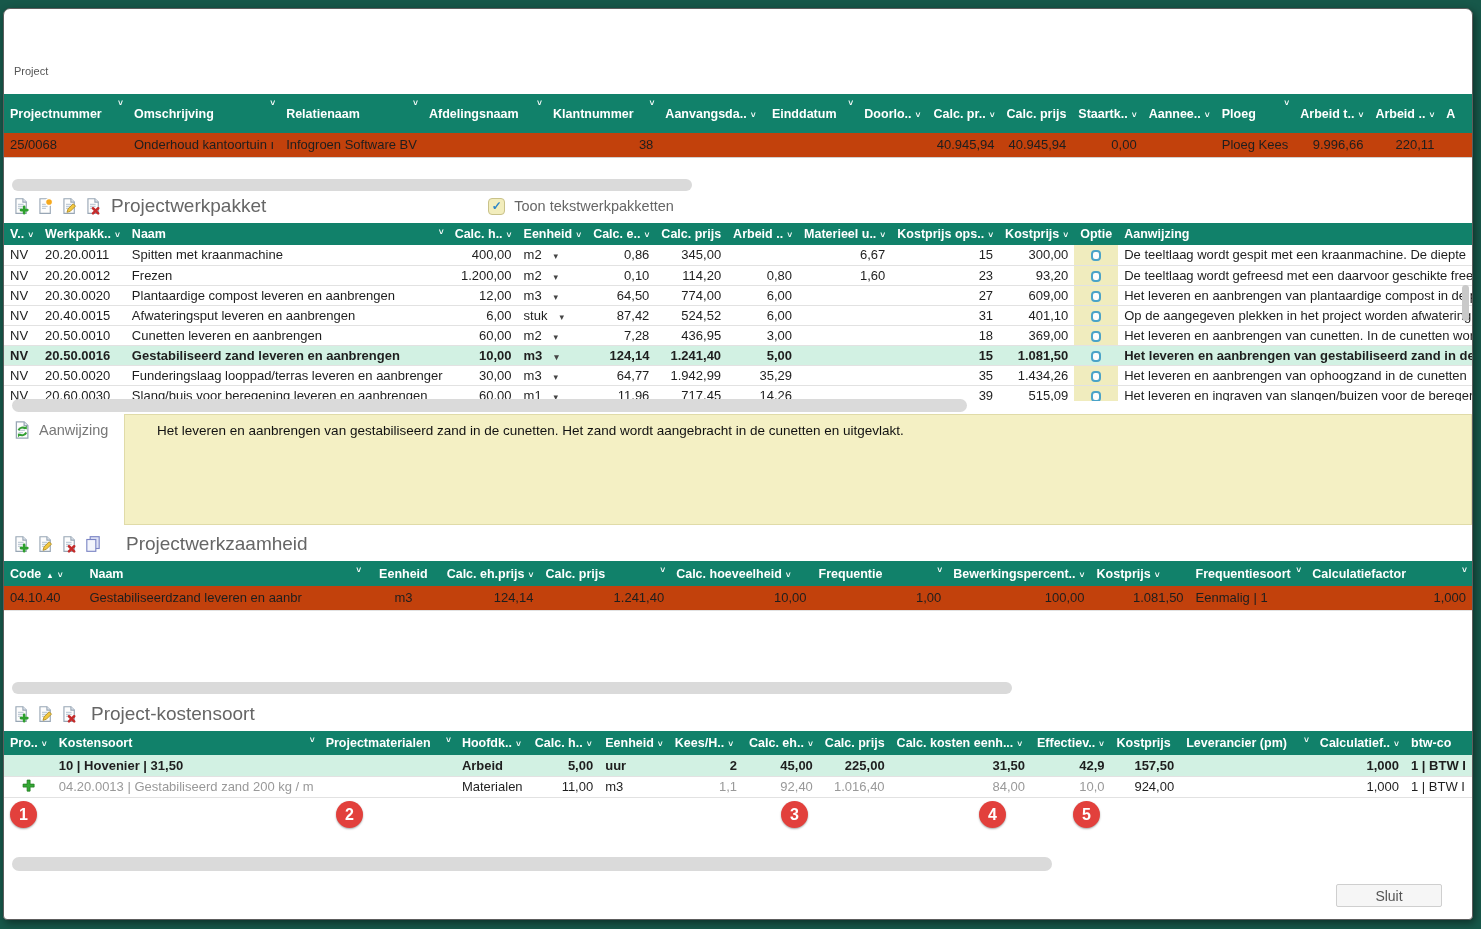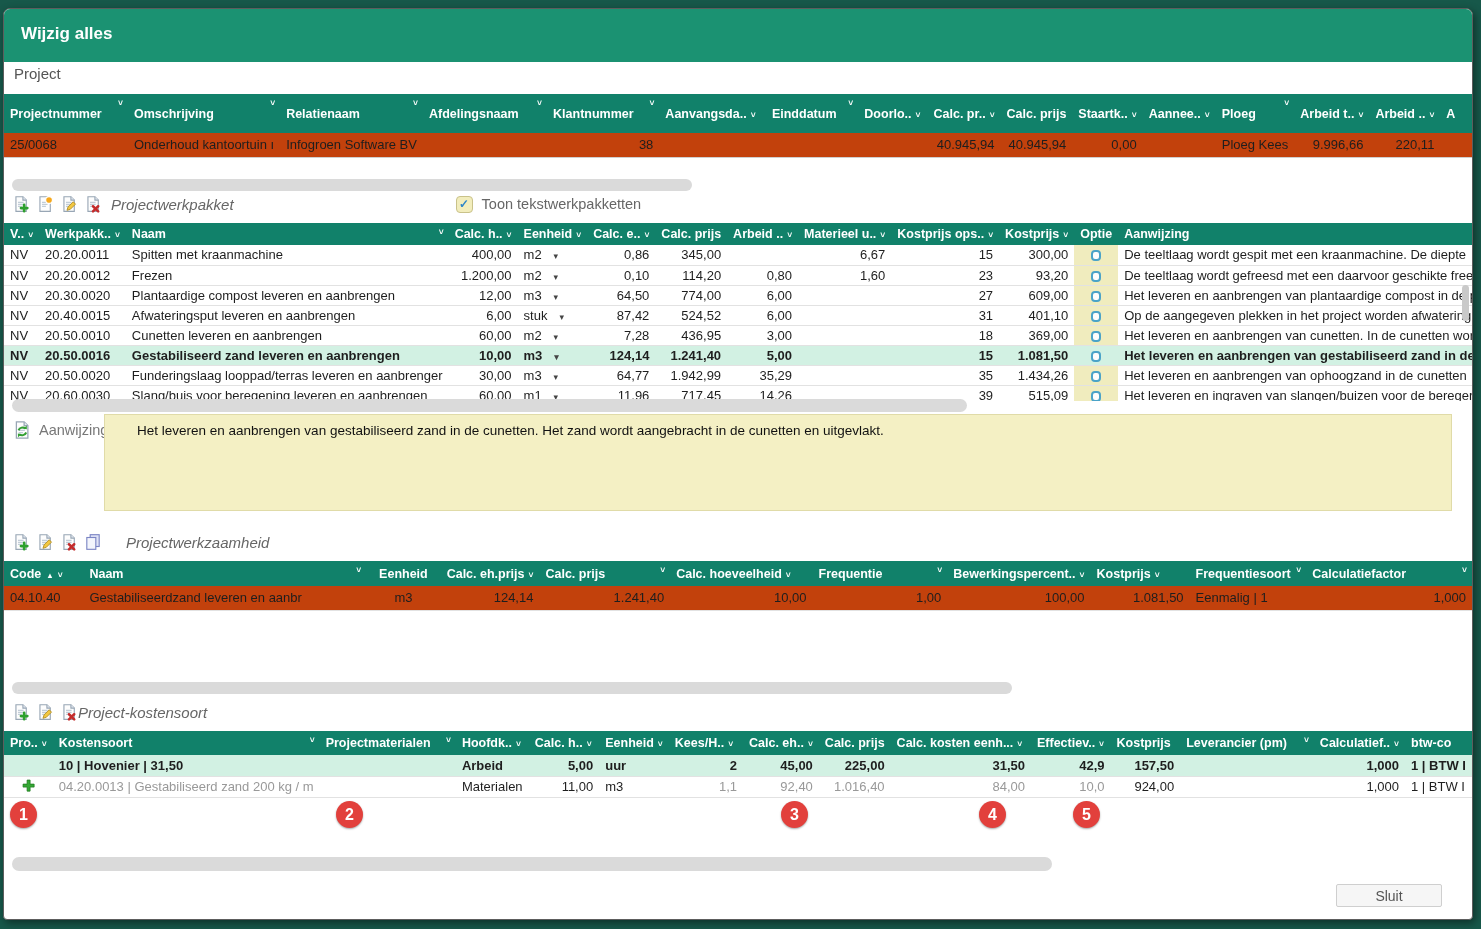--- a/index.html
+++ b/index.html
@@ -6,22 +6,22 @@
   body { font-family:"Liberation Sans", sans-serif; background:#17584A; }
   .stage { position:relative; width:1481px; height:929px; background:#17584A; overflow:hidden; }
   .dialog { position:absolute; left:3px; top:8px; width:1470px; height:912px; background:#ffffff;
             border:1px solid #5d5d5d; border-radius:7px 7px 4px 4px; overflow:hidden;
             box-shadow:2px 3px 9px rgba(0,0,0,.45); }
   .abs { position:absolute; }
 
   .titlebar { position:absolute; left:0; top:0; width:100%; height:53px; background:#1B9272; }
   .titlebar .title { display:block; padding:15px 0 0 17px; color:#fff; font-size:17px; font-weight:bold; }
 
-  .proj-label { left:10px; top:56px; color:#555; font-size:15px; }
-  .seclabel { color:#666; font-size:15px; margin-left:9px; white-space:nowrap;font-style:italic; }
+  .proj-label { left:10px; top:56px; color:#555; font-size:11px; }
+  .seclabel { color:#666; font-size:19px; margin-left:9px; white-space:nowrap; }
 
   table.tbl { border-collapse:collapse; table-layout:fixed; background:#fff; }
   .tbl th { background:#11816A; color:#fff; font-weight:bold; font-size:12.5px; text-align:left;
             padding:0 6px; white-space:nowrap; overflow:hidden; position:relative; }
   .tbl th.r { text-align:left; }
   .tbl th.c { text-align:center; }
   .tbl td { font-size:13px; padding:0 6px; white-space:nowrap; overflow:hidden; color:#1e1e1e;
             border-bottom:1px solid #e2e2e2; background:#fff; }
   .tbl td.r { text-align:right; }
   .tbl td.c { text-align:center; }
@@ -74,23 +74,20 @@
 
   .sluit { position:absolute; width:106px; height:23px; background:#f6f6f6; border:1px solid #cfcfcf;
            border-radius:2px; color:#555; font-size:14px; text-align:center; font-family:"Liberation Sans",sans-serif; }
 </style>
 </head>
 <body>
 
 <div class="stage">
   <div class="dialog">
 
-    <div class="titlebar">
-      <span class="title">Wijzig alles</span>
-    </div>
 
     <div class="abs proj-label">Project</div>
     <div class="abs" style="left:0;top:85px;">
         <table class="tbl t-project">
           <colgroup>
             <col style="width: 140px;">
             <col style="width: 145px;">
             <col style="width: 135px;">
             <col style="width: 142px;">
             <col style="width: 128px;">
@@ -351,21 +348,21 @@
               <path d="M3.5 1.5h6.2l3 3v10H3.5z" fill="#fdfdfd" stroke="#98a6b5"></path>
               <path d="M9.7 1.5v3h3" fill="#e7edf3" stroke="#98a6b5"></path>
               <path d="M5.3 6.5h5M5.3 8.3h5M5.3 10.1h3.5" stroke="#c2cdd8" fill="none"></path>
               <path d="M5.2 8.2a3.6 3.6 0 0 1 5.6-1.4" fill="none" stroke="#33A033" stroke-width="1.6"></path>
               <path d="M11.8 4.4l.1 3-2.8-.5z" fill="#33A033"></path>
               <path d="M11.4 10a3.6 3.6 0 0 1-5.6 1.4" fill="none" stroke="#33A033" stroke-width="1.6"></path>
               <path d="M4.8 13.8l-.1-3 2.8.5z" fill="#33A033"></path>
             </svg></span>
         <span>Aanwijzing</span>
       </div>
-      <div class="notebox abs" style="left:92px;top:2px;width:1348px;height:97px;padding-left:32px;">Het leveren en aanbrengen van gestabiliseerd zand in de cunetten. Het zand wordt aangebracht in de cunetten en uitgevlakt.</div>
+      <div class="notebox abs" style="left:112px;top:2px;width:1348px;height:111px;padding-left:32px;">Het leveren en aanbrengen van gestabiliseerd zand in de cunetten. Het zand wordt aangebracht in de cunetten en uitgevlakt.</div>
     </div>
 
     <div class="abs toolbar" style="left:8px;top:524px;">
       <span class="icons">
           <span class="tbicon"><svg viewBox="0 0 16 16">
               <path d="M3.5 1.5h6.2l3 3v10H3.5z" fill="#fdfdfd" stroke="#98a6b5"></path>
               <path d="M9.7 1.5v3h3" fill="#e7edf3" stroke="#98a6b5"></path>
               <path d="M5.3 6.5h5M5.3 8.3h5M5.3 10.1h3.5" stroke="#c2cdd8" fill="none"></path>
               <path d="M10.8 8.8v5.6M8 11.6h5.6" stroke="#2DA02D" stroke-width="2.4" stroke-linecap="round"></path>
             </svg></span>
@@ -452,21 +449,21 @@
               <path d="M5.3 6.5h5M5.3 8.3h5M5.3 10.1h3.5" stroke="#c2cdd8" fill="none"></path>
               <path d="M6.2 13.6l.9-3 4.6-4.6 2.1 2.1-4.6 4.6z" fill="#F2C741" stroke="#A98416" stroke-width=".7"></path>
             </svg></span>
           <span class="tbicon"><svg viewBox="0 0 16 16">
               <path d="M3.5 1.5h6.2l3 3v10H3.5z" fill="#fdfdfd" stroke="#98a6b5"></path>
               <path d="M9.7 1.5v3h3" fill="#e7edf3" stroke="#98a6b5"></path>
               <path d="M5.3 6.5h5M5.3 8.3h5M5.3 10.1h3.5" stroke="#c2cdd8" fill="none"></path>
               <path d="M8 10l4.6 4.6M12.6 10L8 14.6" stroke="#C42B2B" stroke-width="2.2" stroke-linecap="round"></path>
             </svg></span>
         </span>
-      <span class="seclabel" style="margin-left:0;">Project-kostensoort</span>
+      <span class="seclabel" style="margin-left:13px;">Project-kostensoort</span>
     </div>
     <div class="abs" style="left:0;top:722px;">
         <table class="tbl t-ks">
           <colgroup>
             <col style="width: 38px;">
             <col style="width: 262px;">
             <col style="width: 155px;">
             <col style="width: 73px;">
             <col style="width: 72px;">
             <col style="width: 62px;">

